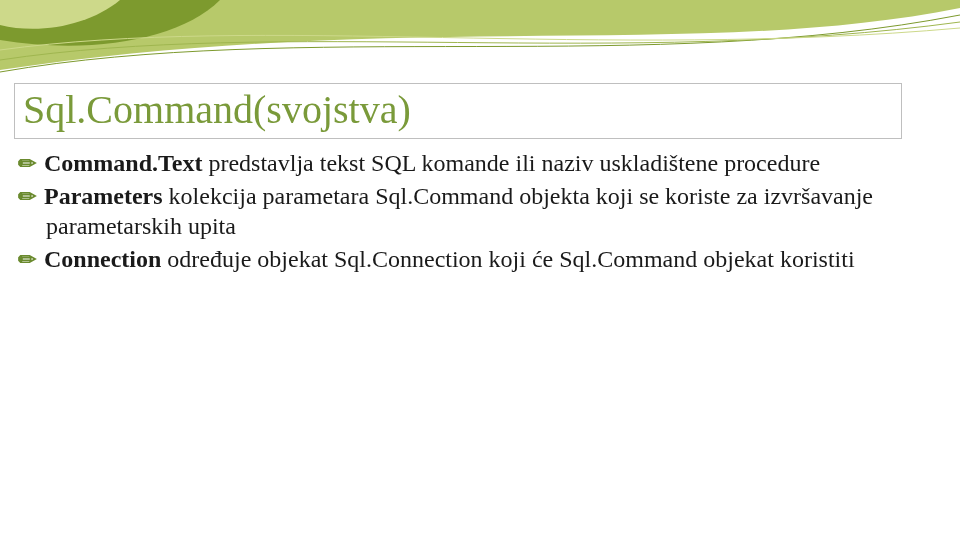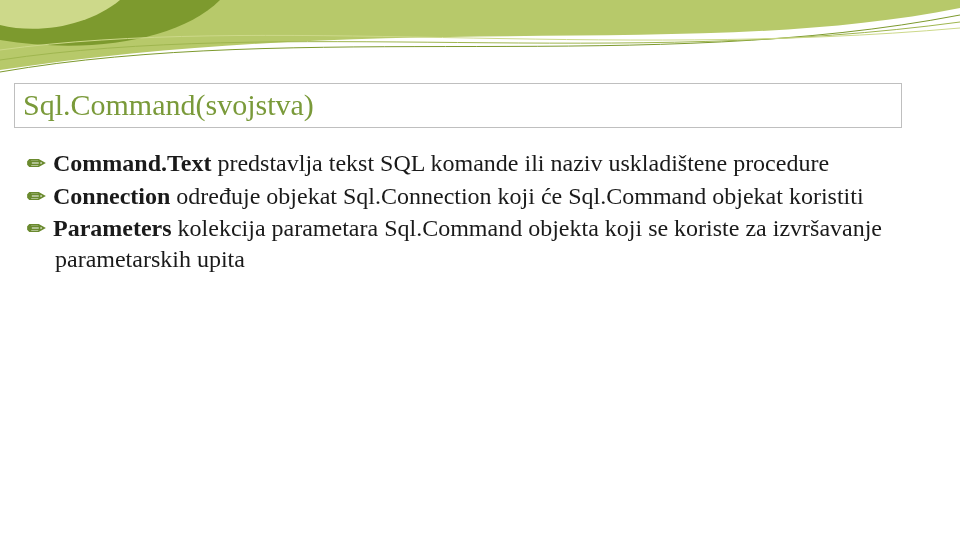--- a/index.html
+++ b/index.html
@@ -29,32 +29,31 @@
     position: absolute;
     top: 83px;
     left: 14px;
     width: 870px;
     padding: 4px 8px 6px 8px;
     border: 1px solid #bfbfbf;
     background: rgba(255,255,255,0.9);
   }
   .title-text {
     color: #7a9a3a;
-    font-size: 30px;
+    font-size: 40px;
     line-height: 1.1;
   }
   .content {
     position: absolute;
     top: 148px;
     left: 18px;
     width: 918px;
     color: #1a1a1a;
     font-size: 24px;
     line-height: 1.28;
-    margin-left: 9px;
   }
   .item {
     margin: 0 0 2px 0;
     padding-left: 28px;
     text-indent: -28px;
   }
   .bullet {
     color: #6a8a2e;
     font-weight: bold;
     font-size: 22px;
@@ -82,18 +81,18 @@
 
 <div class="title-box">
   <span class="title-text">Sql.Command(svojstva)</span>
 </div>
 
 <div class="content">
   <div class="item">
     <span class="bullet">✏</span><span class="b">Command.Text</span><span> predstavlja tekst SQL komande ili naziv uskladištene procedure</span>
   </div>
   <div class="item">
-    <span class="bullet">✏</span><span class="b">Connection</span><span> određuje objekat Sql.Connection koji će Sql.Command objekat koristiti</span>
+    <span class="bullet">✏</span><span class="b">Parameters</span><span> kolekcija parametara Sql.Command objekta koji se koriste za izvršavanje parametarskih upita</span>
   </div>
   <div class="item">
-    <span class="bullet">✏</span><span class="b">Parameters</span><span> kolekcija parametara Sql.Command objekta koji se koriste za izvršavanje parametarskih upita</span>
+    <span class="bullet">✏</span><span class="b">Connection</span><span> određuje objekat Sql.Connection koji će Sql.Command objekat koristiti</span>
   </div>
 </div>
 
 </body></html>

